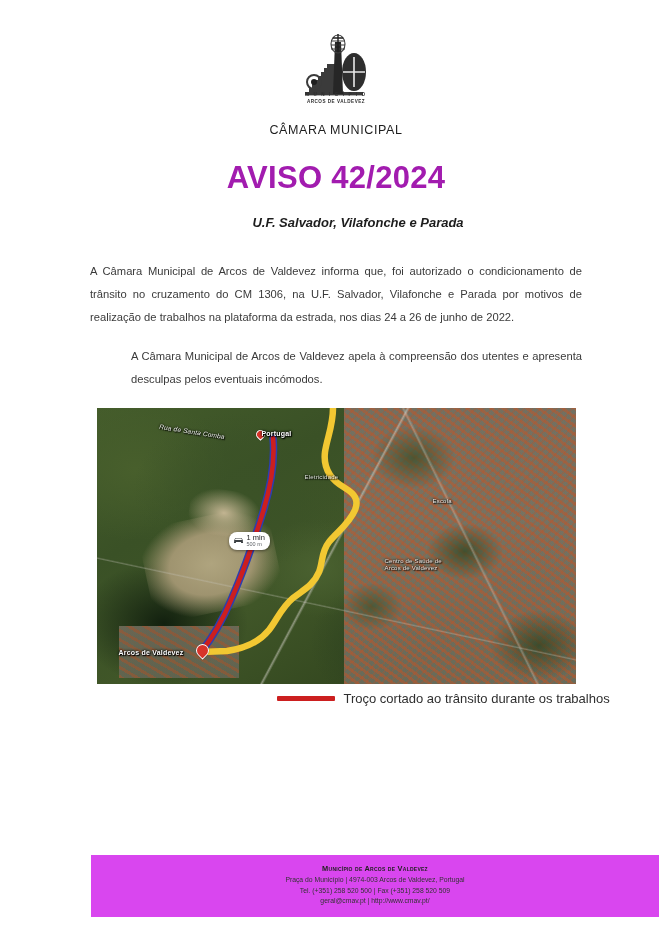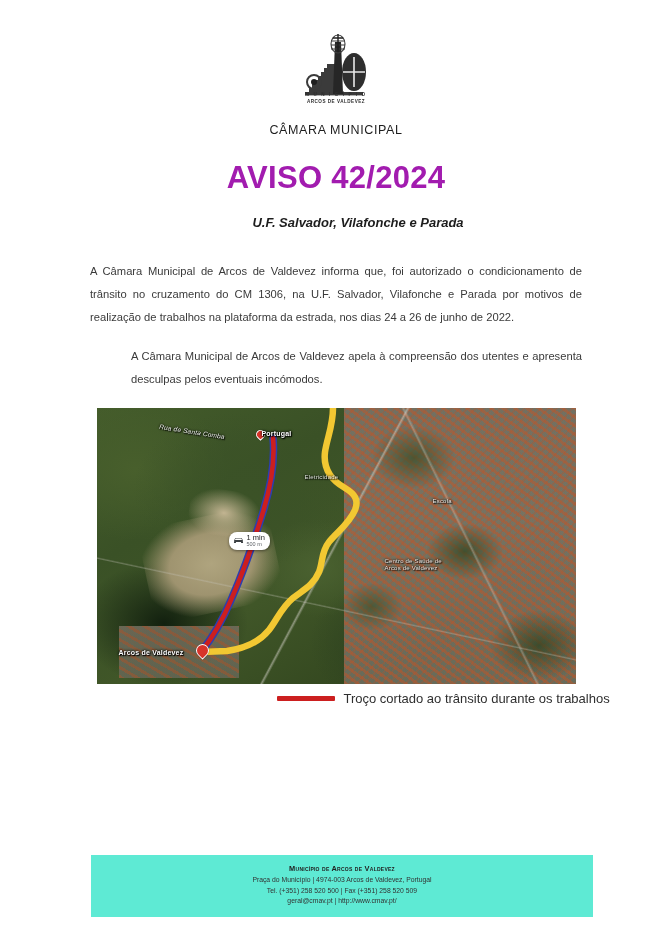--- a/index.html
+++ b/index.html
@@ -191,22 +191,22 @@
   .legend-swatch{
     width:58px;height:5px;border-radius:1px;flex:0 0 auto;
   }
   .legend-text{
     font-size:13px;color:#2f2f2f;white-space:nowrap;
   }
 
   
   .footer{
     position:absolute;
-    left:91px;top:855px;width:502px;
-    background:#5eead4;
+    left:91px;top:855px;width:568px;
+    background:#d946ef;
     padding:9px 0 10px 0;
     text-align:center;
   }
   .f-org{
     font-size:7.4px;font-weight:bold;color:#222;
     font-variant:small-caps;letter-spacing:.25px;
     margin-bottom:2px;
   }
   .f-line{font-size:6.8px;color:#333;line-height:10.5px;}
 </style>

